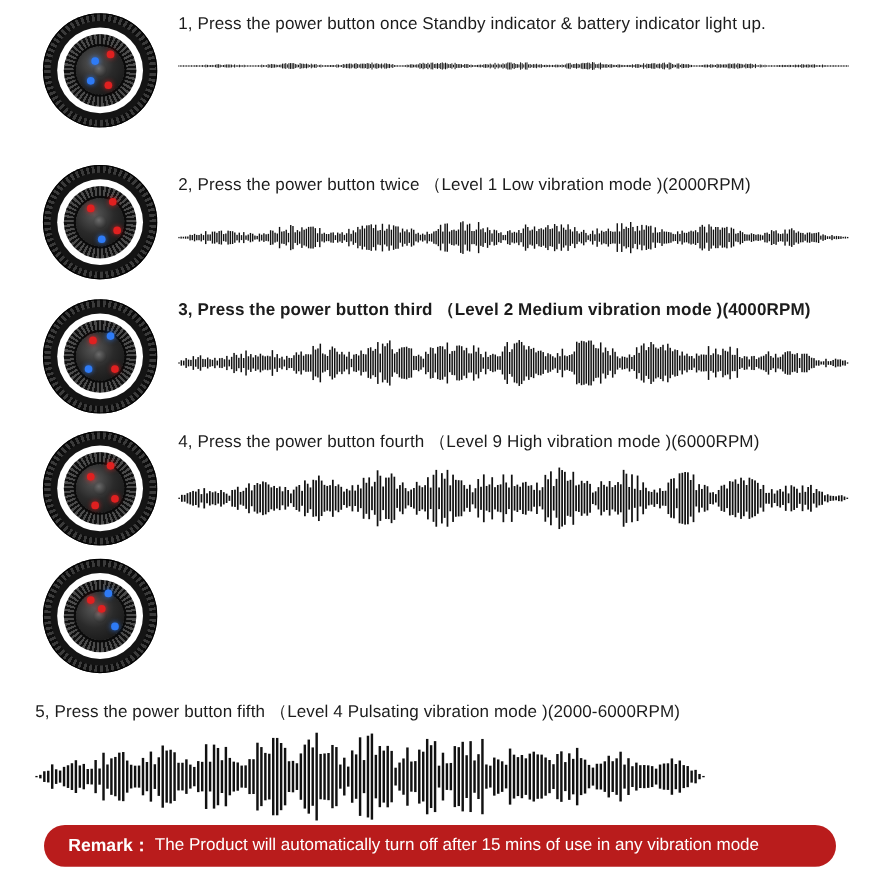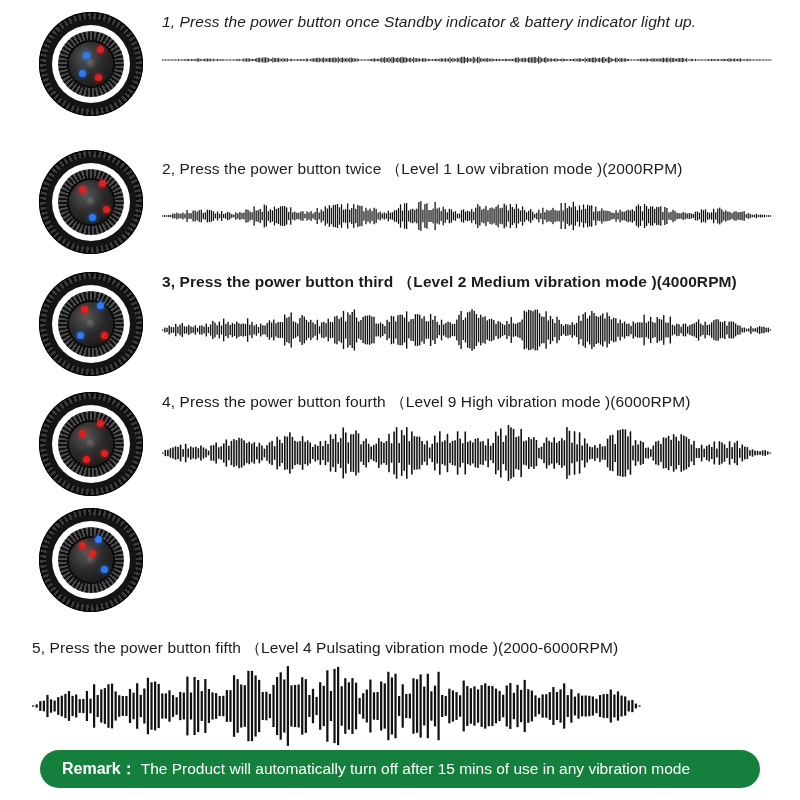--- a/index.html
+++ b/index.html
@@ -120,21 +120,21 @@
   .led.blue { background: #2e7bf6; box-shadow: 0 0 5px rgba(46,123,246,.9); }
   .led.off { background: #2b2b2b; box-shadow: none; }
 
   
   .remark {
     position: absolute;
     left: 40px;
     right: 40px;
     bottom: 24px;
     height: 38px;
-    background: #15803d;
+    background: #b91c1c;
     border-radius: 19px;
     display: flex;
     align-items: center;
     padding: 12px 22px;
     box-sizing: border-box;
   }
   .remark .label {
     color: #ffffff;
     font-weight: bold;
     font-size: 16px;
@@ -145,21 +145,21 @@
     font-size: 15.5px;
     margin-left: 4px;
     white-space: nowrap;
   }
 </style>
 </head>
 <body>
 
 <div class="sheet">
 
-  <div class="row" style="margin-top:12px;font-style:italic;">
+  <div class="row" style="margin-top:12px;">
     <div class="device-cell">
       <div class="device">
         <div class="ring-outer"></div>
         <div class="ring-white"></div>
         <div class="ring-inner-dark"></div>
         <div class="hub"></div>
         <div class="led red" style="left:58px;top:34px;"></div>
         <div class="led blue" style="left:44px;top:40px;"></div>
         <div class="led red" style="left:56px;top:62px;"></div>
         <div class="led blue" style="left:40px;top:58px;"></div>

